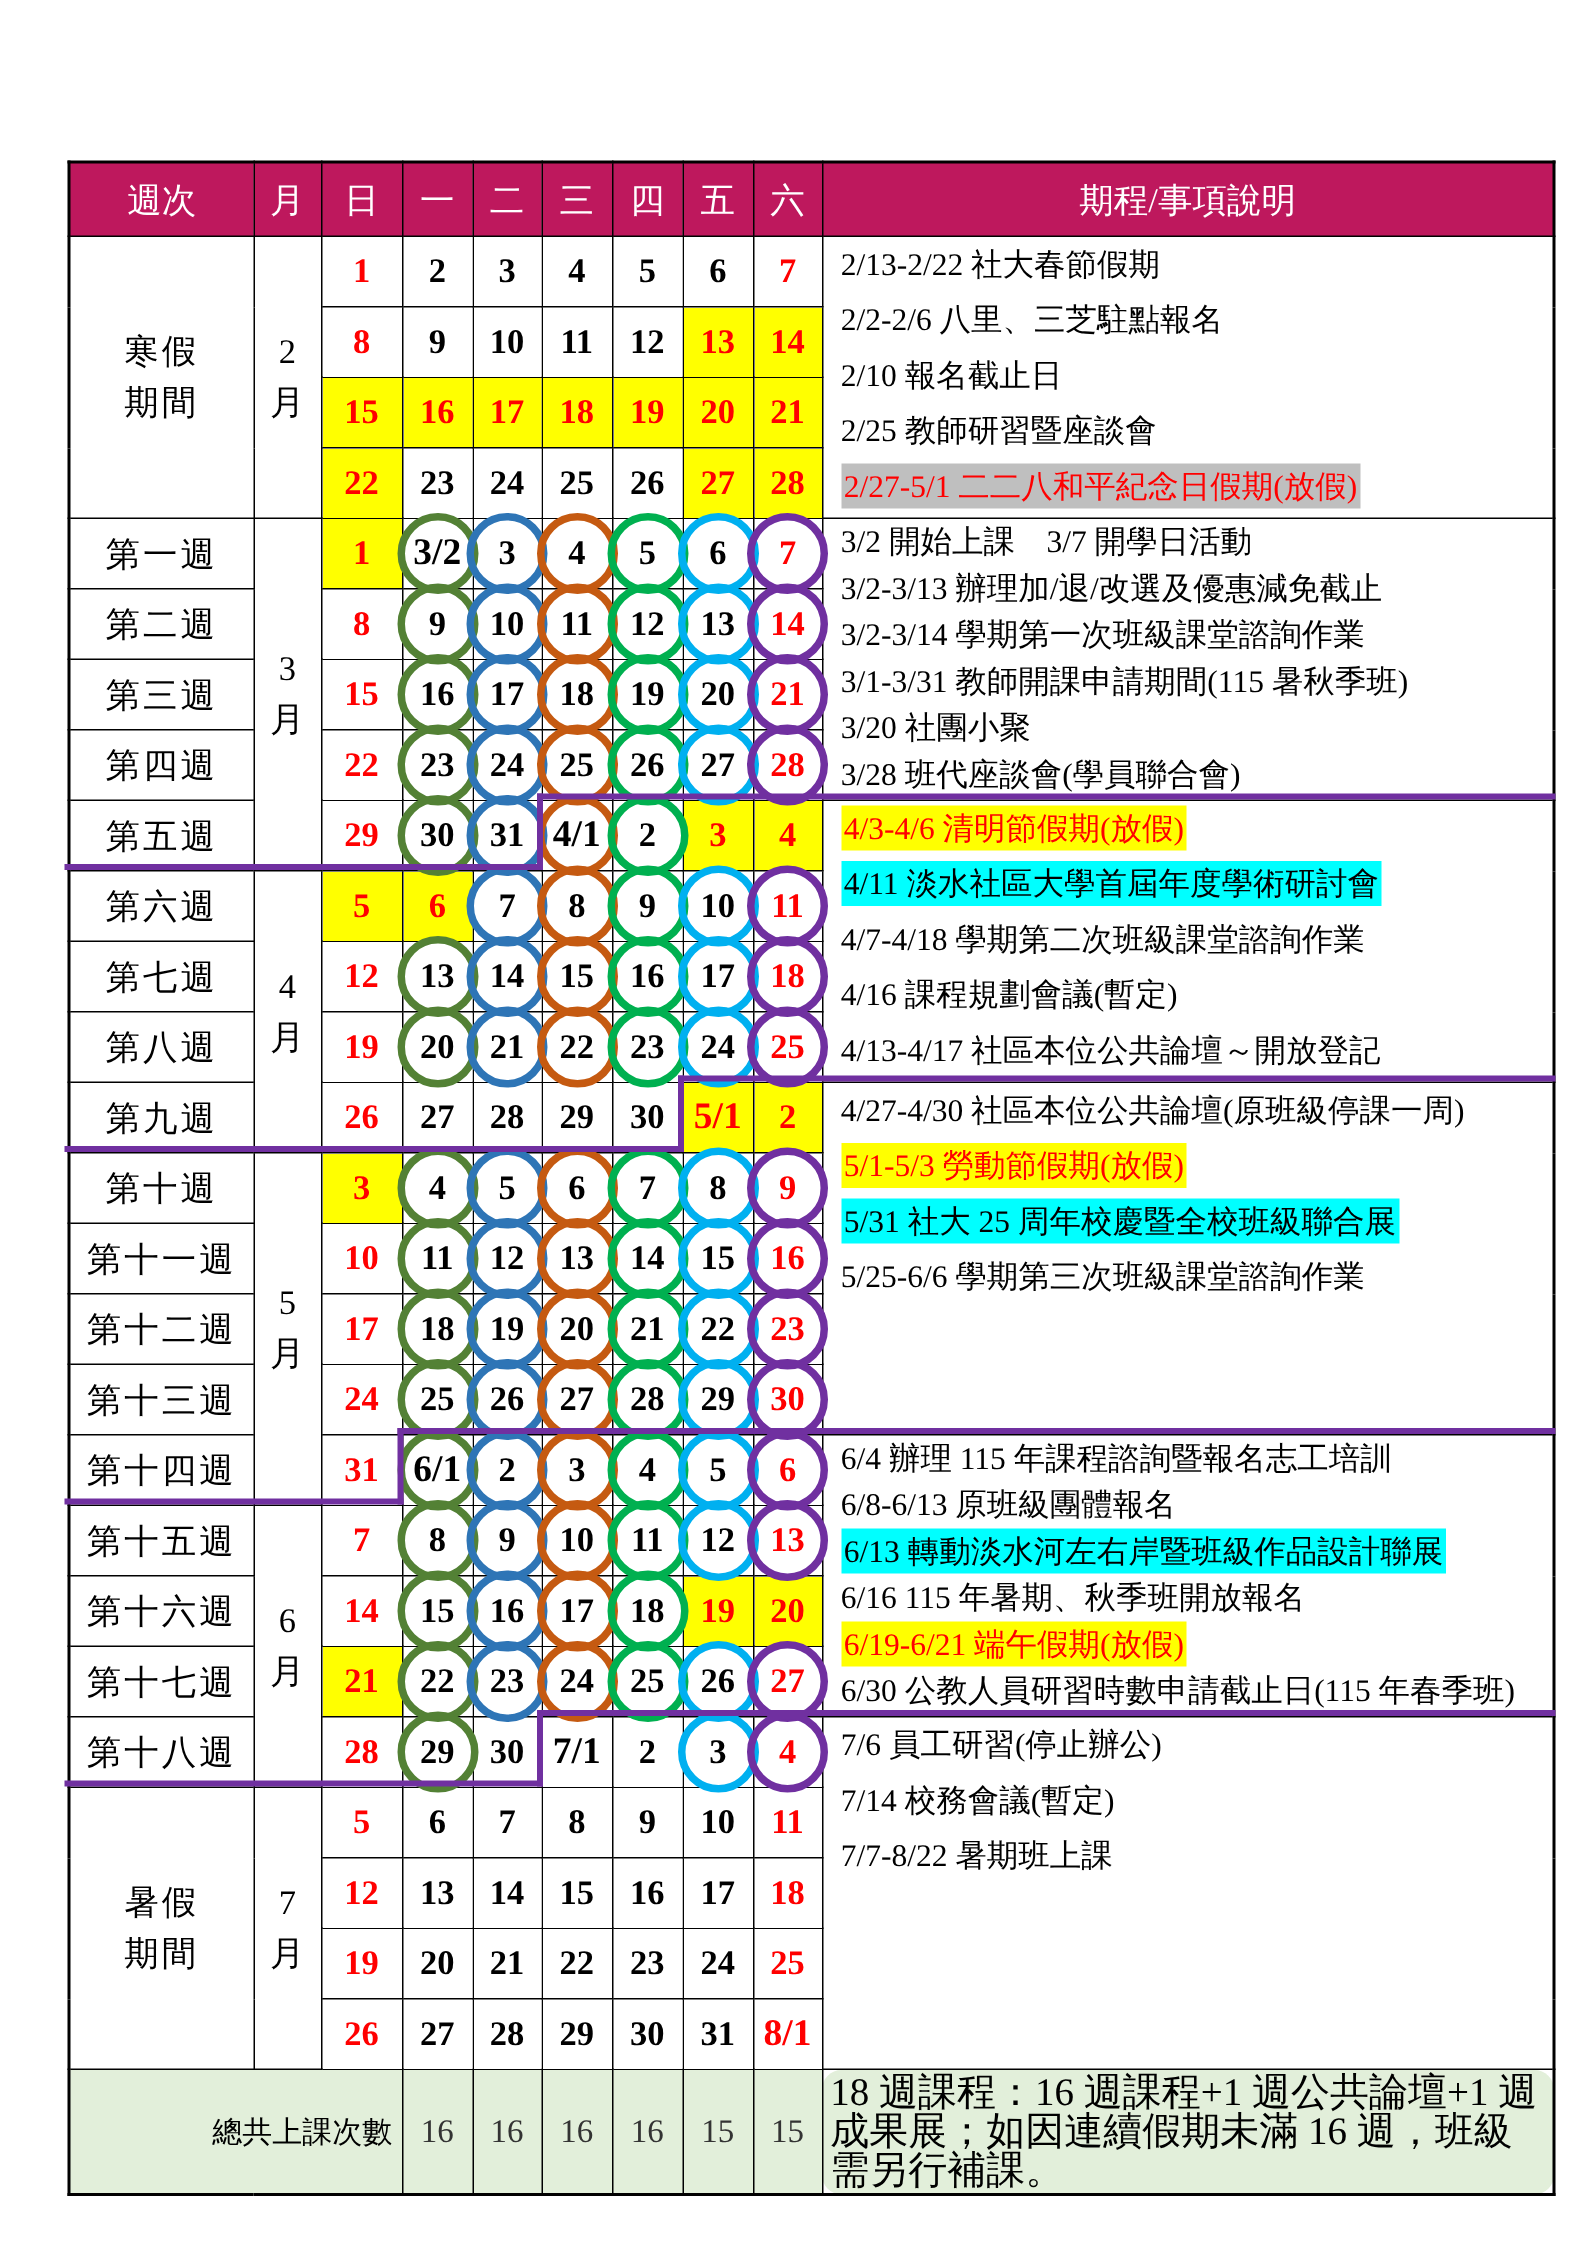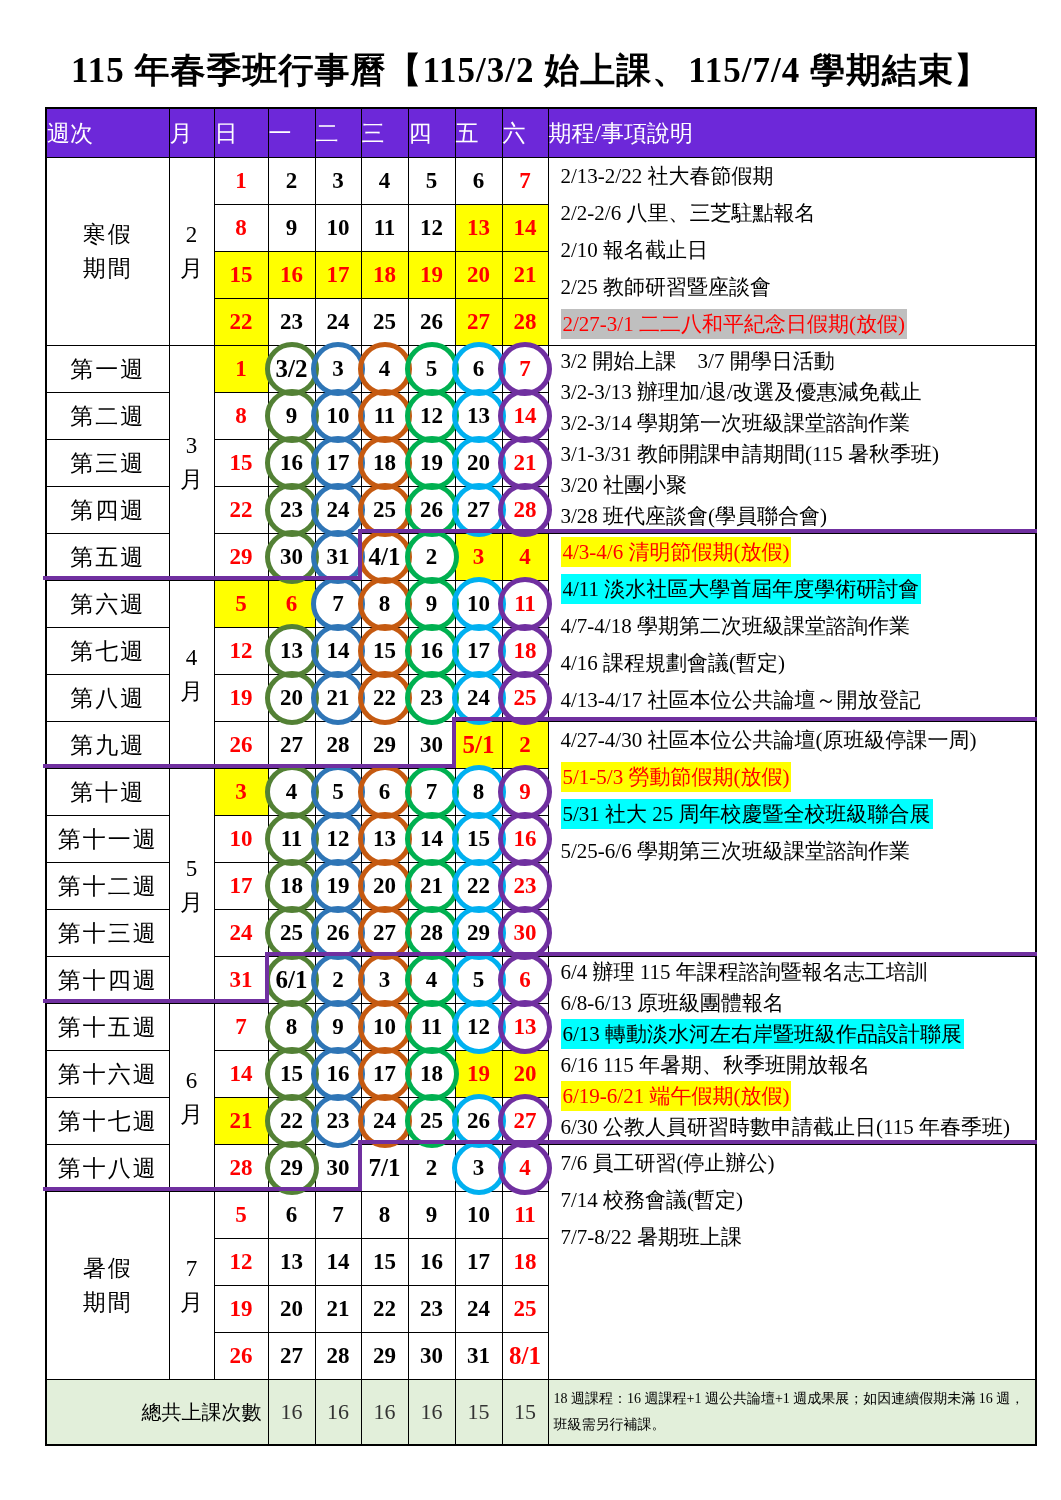--- a/index.html
+++ b/index.html
@@ -3,21 +3,21 @@
 <meta charset="utf-8">
 <style>
   html,body{margin:0;padding:0;background:#fff;}
   .wrap{position:relative;width:1061px;height:1500px;background:#fff;overflow:hidden;
         font-family:"Liberation Serif","DejaVu Serif",serif;color:#000;}
   .title{position:absolute;top:47px;left:0;width:100%;text-align:center;
          font-size:35px;font-weight:bold;letter-spacing:1px;}
   table.cal{position:absolute;left:45px;top:107px;width:990px;border-collapse:collapse;
             table-layout:fixed;border:2px solid #000;}
   table.cal td{border:1px solid #000;padding:0;overflow:visible;}
-  .hdr td{background:#6d28d9;color:#fff;font-size:23px;text-align:left;
+  .hdr td{background:#be185d;color:#fff;font-size:23px;text-align:center;
           border:1px solid #1f4a40;height:48px;}
   tbody tr{height:47px;}
   .wk{font-size:23px;text-align:center;letter-spacing:2px;background:#fff;margin-top:11px;}
   .wk .wln{line-height:34px;}
   .mo{font-size:23px;text-align:center;background:#fff;}
   .mo .mln{line-height:34px;}
   .dt{font-size:23px;font-weight:bold;text-align:center;position:relative;background:#fff;}
   .dt.sm{font-size:25px;}
   .yl{background:#ffff00 !important;}
   .rd{color:#ff0000;}
@@ -28,32 +28,31 @@
   .ev{vertical-align:top;font-size:21px;padding:3px 2px 0 5px;background:#fff;}
   .ev .ln{line-height:37px;white-space:nowrap;margin-left:12px;}
   .ev.small .ln{line-height:31px;}
   .hl-y{background:#ffff00;padding:3px 2px;font-family:Liberation Serif, serif;}
   .hl-c{background:#00ffff;padding:3px 2px;}
   .hl-g{background:#bfbfbf;padding:3px 2px;}
   .gb{border-top:1px solid #375623 !important;}
   .ft td{background:#e2efda;height:60px;}
   .ft .lbl{text-align:right;font-size:20px;padding-right:6px;}
   .ft .cnt{text-align:center;font-size:22px;color:#333;}
-  .ft .note{font-size:14px;line-height:26px;padding:2px 5px;vertical-align:middle;}
+  .ft .note{font-size:26px;line-height:26px;padding:2px 5px;vertical-align:middle;border-radius:13px;}
   .step{position:absolute;background:#7030a0;z-index:5;}
   .banner{position:absolute;left:247px;top:723px;width:207px;height:39px;
           background:rgba(140,140,140,.84);border-radius:8px;color:#fff;font-size:22px;
           letter-spacing:11px;text-indent:11px;display:flex;align-items:center;justify-content:center;
           white-space:nowrap;z-index:6;}
 </style>
 </head>
 <body>
 
 <div class="wrap">
-  <div class="title">115 年春季班行事曆【115/3/2 始上課、115/7/4 學期結束】</div>
 
   <table class="cal">
     <colgroup>
       <col style="width:123px">
         <col style="width:45px">
         <col style="width:54px">
       <col style="width:47px">
         <col style="width:46px">
         <col style="width:47px">
       <col style="width:47px">
@@ -90,21 +89,21 @@
           <td class="dt">3</td>
           <td class="dt">4</td>
           <td class="dt">5</td>
           <td class="dt">6</td>
           <td class="dt rd">7</td>
           <td class="ev" rowspan="4">
             <div class="ln">2/13-2/22 社大春節假期</div>
             <div class="ln">2/2-2/6 八里、三芝駐點報名</div>
             <div class="ln">2/10 報名截止日</div>
             <div class="ln">2/25 教師研習暨座談會</div>
-            <div class="ln rd"><span class="hl-g">2/27-3/1 二二八和平紀念日假期(放假)</span></div>
+            <div class="ln rd"><span class="hl-g">2/27-5/1 二二八和平紀念日假期(放假)</span></div>
           </td>
         </tr>
         <tr>
           <td class="dt rd">8</td>
           <td class="dt">9</td>
           <td class="dt">10</td>
           <td class="dt">11</td>
           <td class="dt">12</td>
           <td class="dt yl rd">13</td>
           <td class="dt yl rd">14</td>

